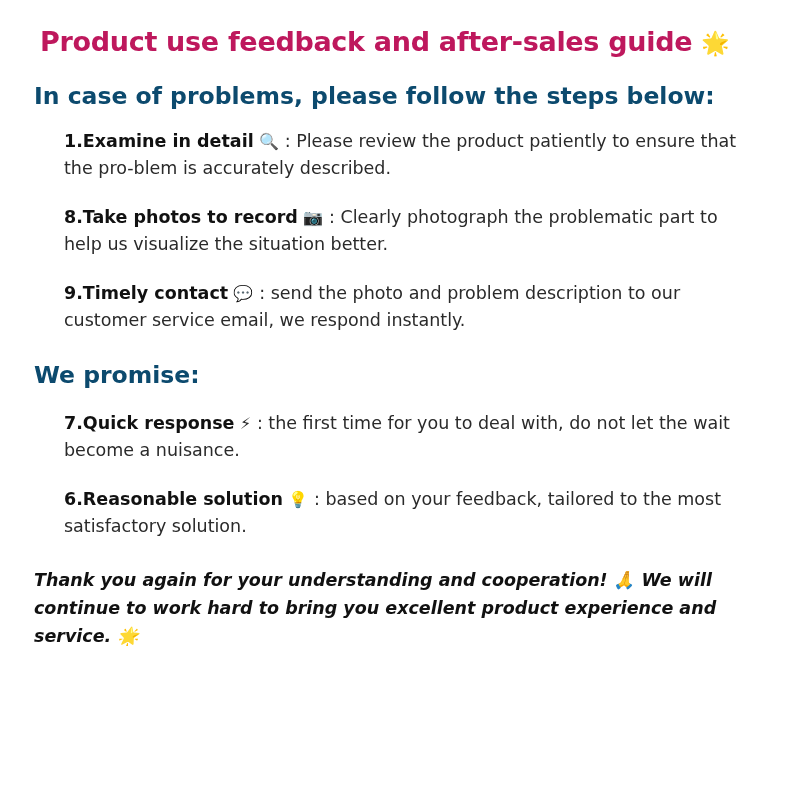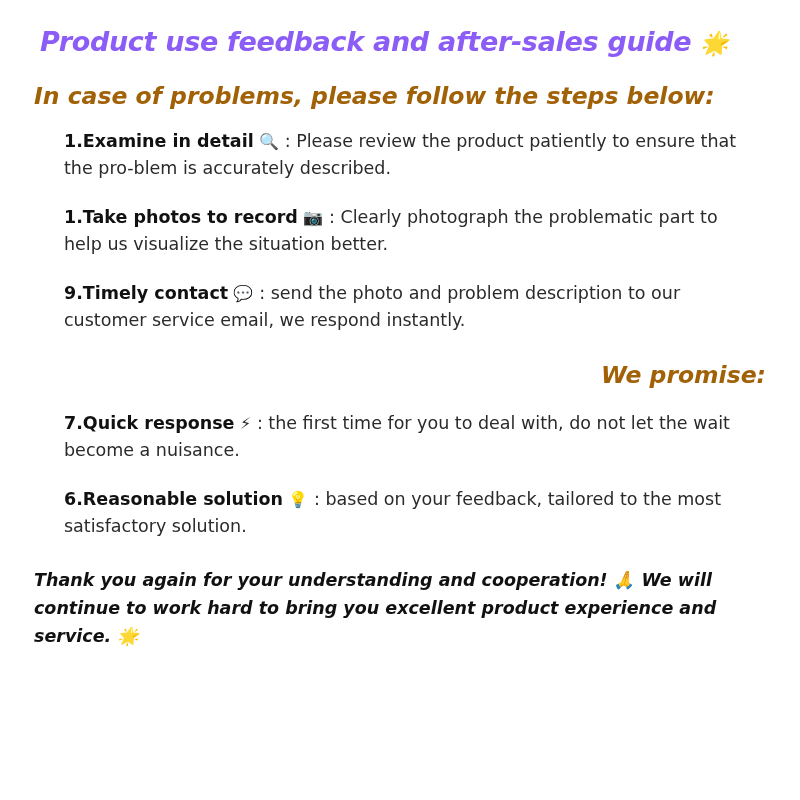--- a/index.html
+++ b/index.html
@@ -15,44 +15,41 @@
     overflow: hidden;
   }
   .page {
     width: 800px;
     height: 800px;
     box-sizing: border-box;
     padding: 26px 34px 0 34px;
     position: relative;
   }
   .doc-title {
-    color: #8b5cf6;
+    color: #be185d;
     font-size: 27px;
     font-weight: bold;
     letter-spacing: -0.3px;
     line-height: 1.2;
     margin: 0 0 24px 6px;
     white-space: nowrap;
-    font-style: italic;
   }
   .doc-title .emoji {
     font-size: 23px;
   }
   .section-heading {
     font-size: 23.5px;
     font-weight: bold;
-    color: #a16207;
+    color: #0c4a6e;
     margin: 0 0 16px 0;
     line-height: 1.25;
-    font-style: italic;
   }
   .section-heading.promise {
     margin-top: 26px;
     margin-bottom: 20px;
-    text-align: right;
   }
   .step {
     margin: 0 16px 22px 0;
     padding-left: 30px;
     font-size: 17.5px;
     line-height: 1.55;
     color: #2a2a2a;
   }
   .step .lead {
     font-weight: bold;
@@ -85,21 +82,21 @@
 
   <h2 class="section-heading">In case of problems, please follow the steps below:</h2>
 
   <p class="step">
     <span class="lead">1.Examine in detail</span>
     <span class="emoji">🔍</span>
     <span>: Please review the product patiently to ensure that the pro-blem is accurately described.</span>
   </p>
 
   <p class="step">
-    <span class="lead">1.Take photos to record</span>
+    <span class="lead">8.Take photos to record</span>
     <span class="emoji">📷</span>
     <span>: Clearly photograph the problematic part to help us visualize the situation better.</span>
   </p>
 
   <p class="step">
     <span class="lead">9.Timely contact</span>
     <span class="emoji">💬</span>
     <span>: send the photo and problem description to our customer service email, we respond instantly.</span>
   </p>
 

